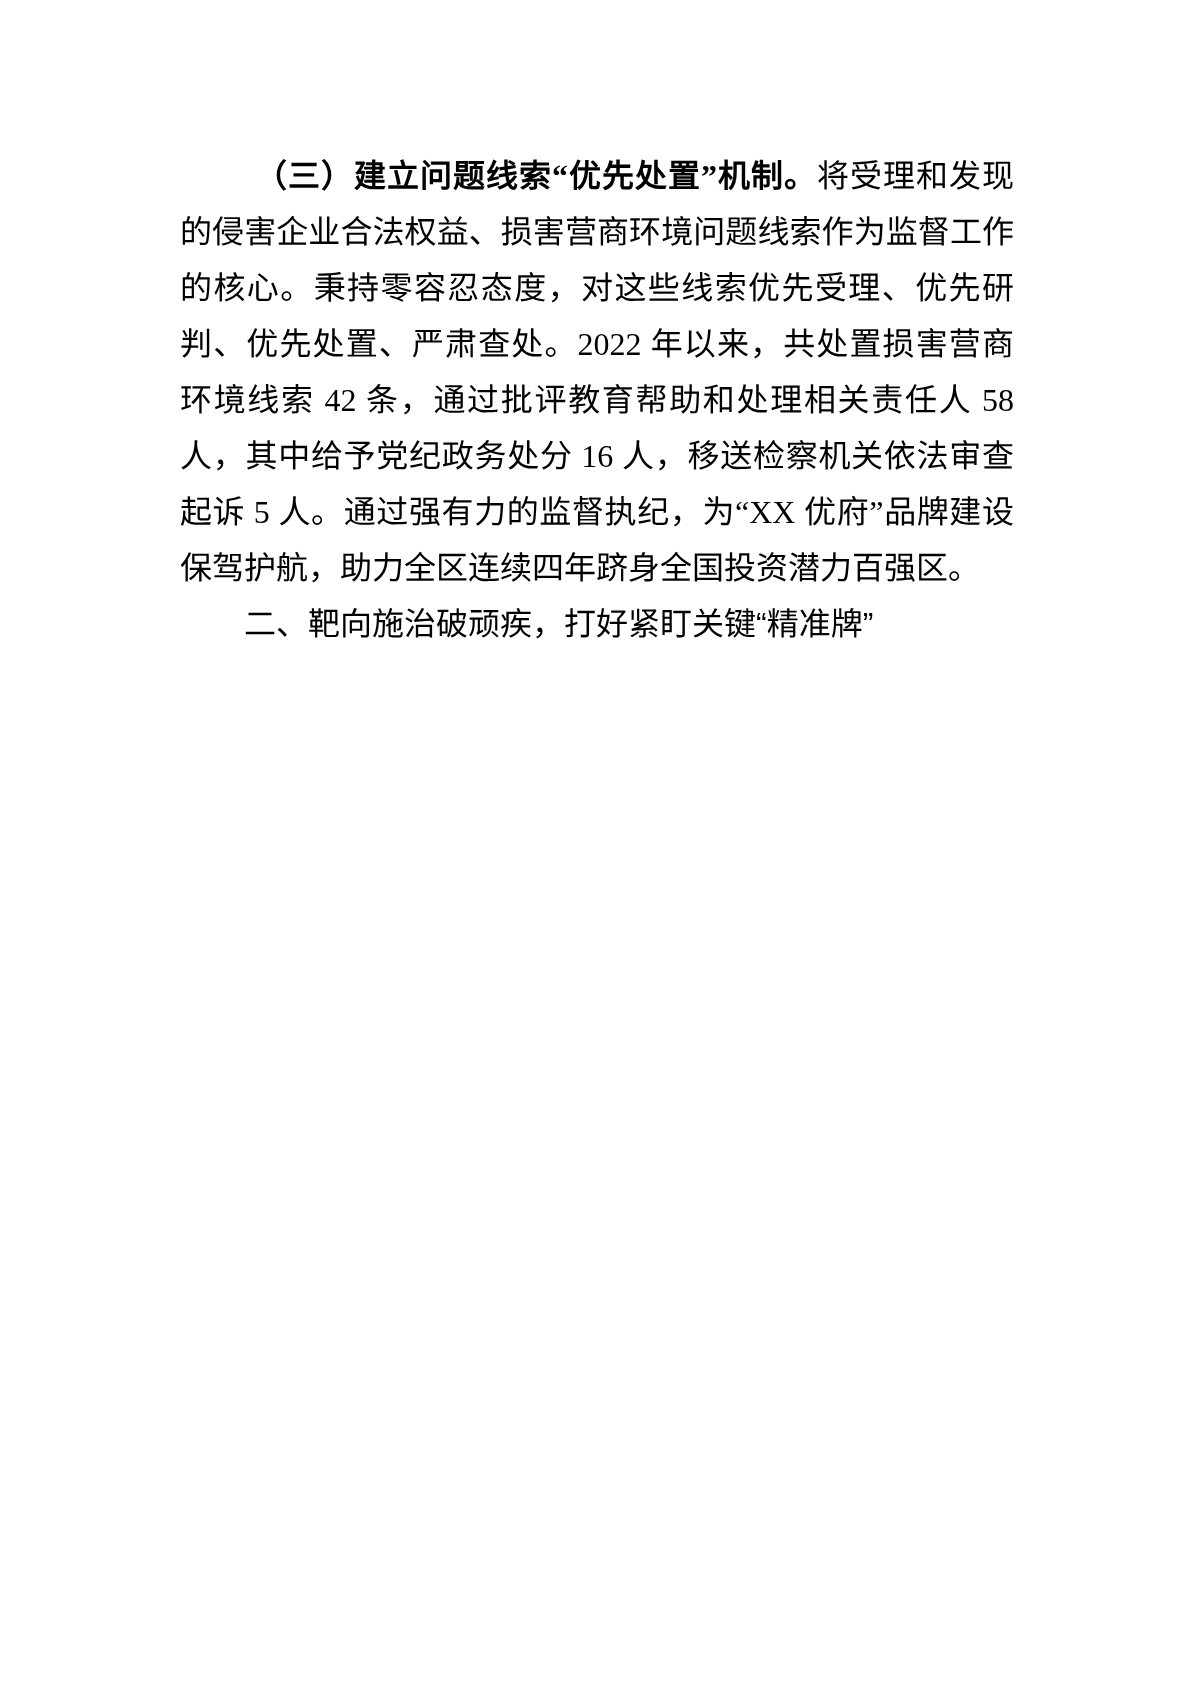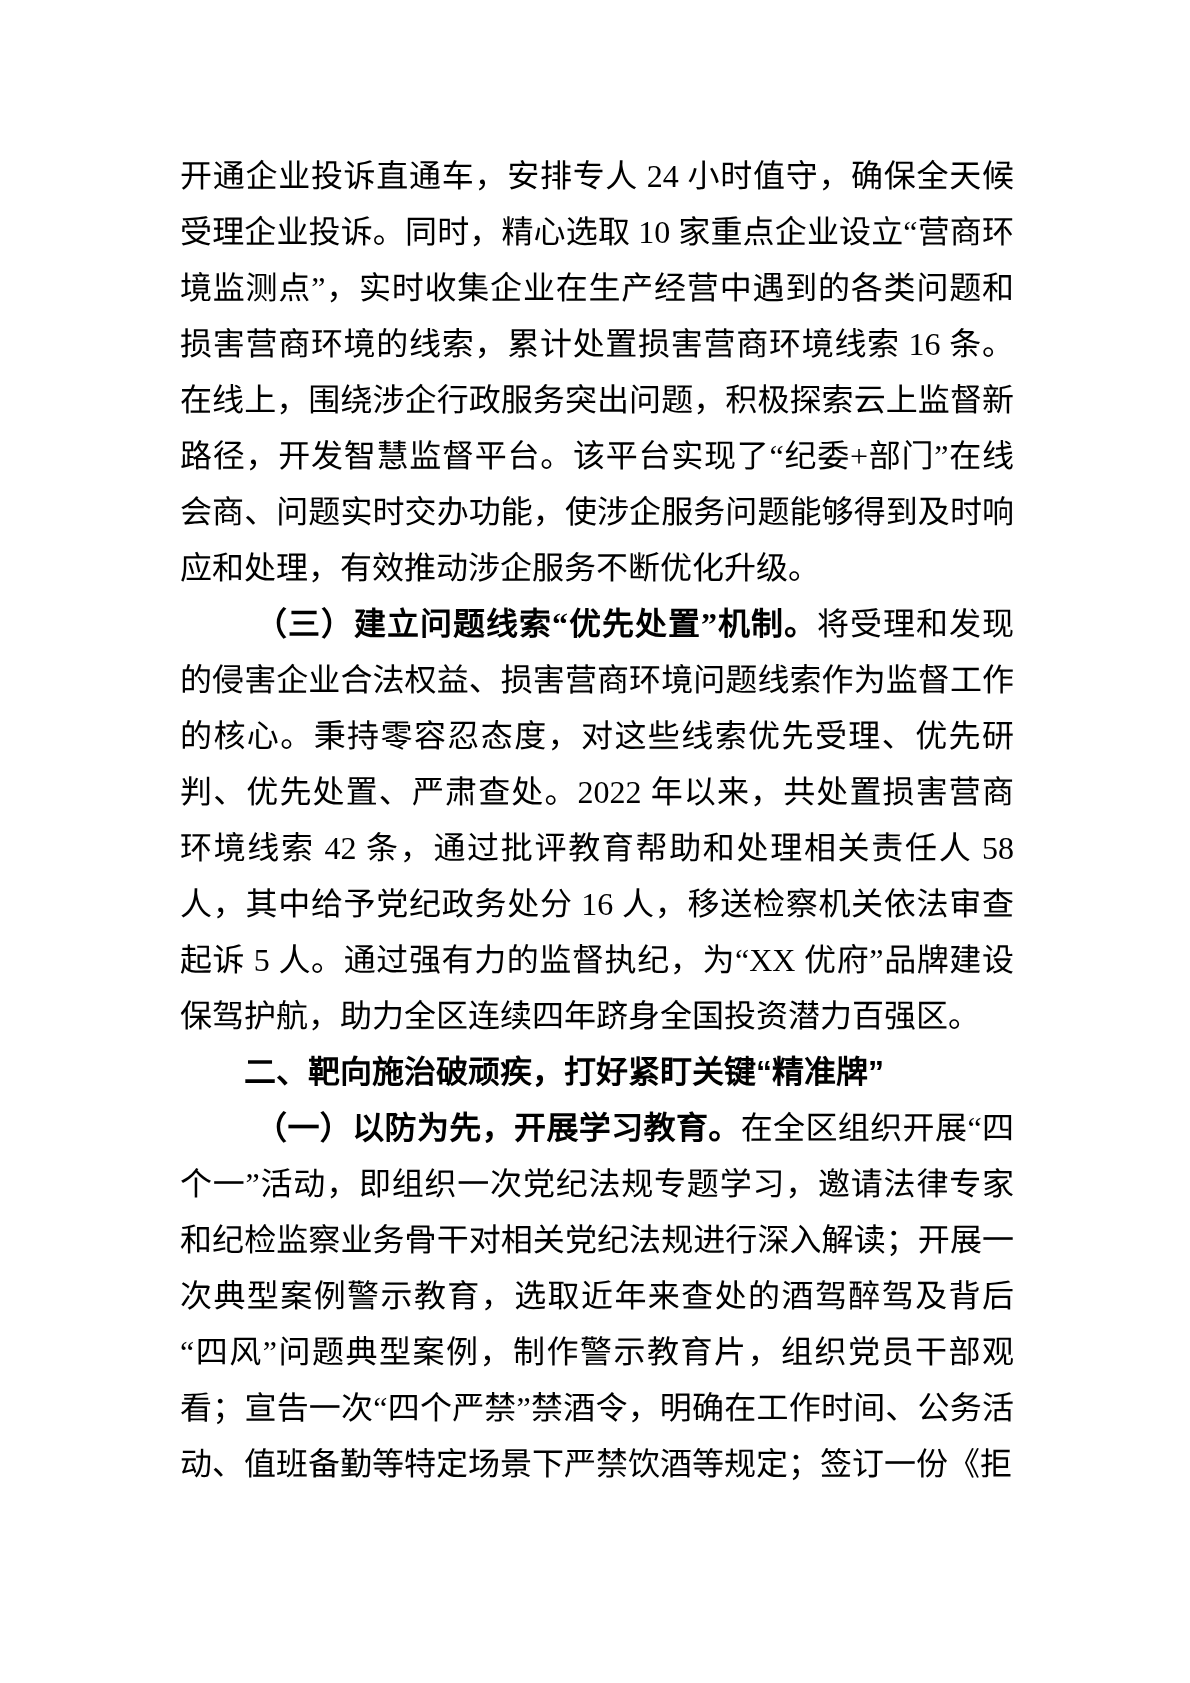--- a/index.html
+++ b/index.html
@@ -36,32 +36,30 @@
     text-indent: 64px; 
   }
   .lead {
     
     font-weight: bold;
     margin-left: 11px;
   }
   .para.heading {
     
     font-family: "Liberation Sans", "DejaVu Sans", sans-serif;
-    font-weight: bold;
+    font-weight: normal;
     text-align: left;
   }
 </style>
 </head>
 <body>
 
 <div class="page">
   <div class="content">
 
-    <p class="para"><span class="body-run">开通企业投诉直通车，安排专人 24 小时值守，确保全天候受理企业投诉。同时，精心选取 10 家重点企业设立“营商环境监测点”，实时收集企业在生产经营中遇到的各类问题和损害营商环境的线索，累计处置损害营商环境线索 16 条。在线上，围绕涉企行政服务突出问题，积极探索云上监督新路径，开发智慧监督平台。该平台实现了“纪委+部门”在线会商、问题实时交办功能，使涉企服务问题能够得到及时响应和处理，有效推动涉企服务不断优化升级。</span></p>
 
     <p class="para indent"><span class="lead">（三）建立问题线索“优先处置”机制。</span><span class="body-run">将受理和发现的侵害企业合法权益、损害营商环境问题线索作为监督工作的核心。秉持零容忍态度，对这些线索优先受理、优先研判、优先处置、严肃查处。2022 年以来，共处置损害营商环境线索 42 条，通过批评教育帮助和处理相关责任人 58 人，其中给予党纪政务处分 16 人，移送检察机关依法审查起诉 5 人。通过强有力的监督执纪，为“XX 优府”品牌建设保驾护航，助力全区连续四年跻身全国投资潜力百强区。</span></p>
 
     <p class="para indent heading">二、靶向施治破顽疾，打好紧盯关键“精准牌”</p>
 
-    <p class="para indent"><span class="lead">（一）以防为先，开展学习教育。</span><span class="body-run">在全区组织开展“四个一”活动，即组织一次党纪法规专题学习，邀请法律专家和纪检监察业务骨干对相关党纪法规进行深入解读；开展一次典型案例警示教育，选取近年来查处的酒驾醉驾及背后“四风”问题典型案例，制作警示教育片，组织党员干部观看；宣告一次“四个严禁”禁酒令，明确在工作时间、公务活动、值班备勤等特定场景下严禁饮酒等规定；签订一份《拒</span></p>
 
   </div>
 </div>
 
 </body></html>

